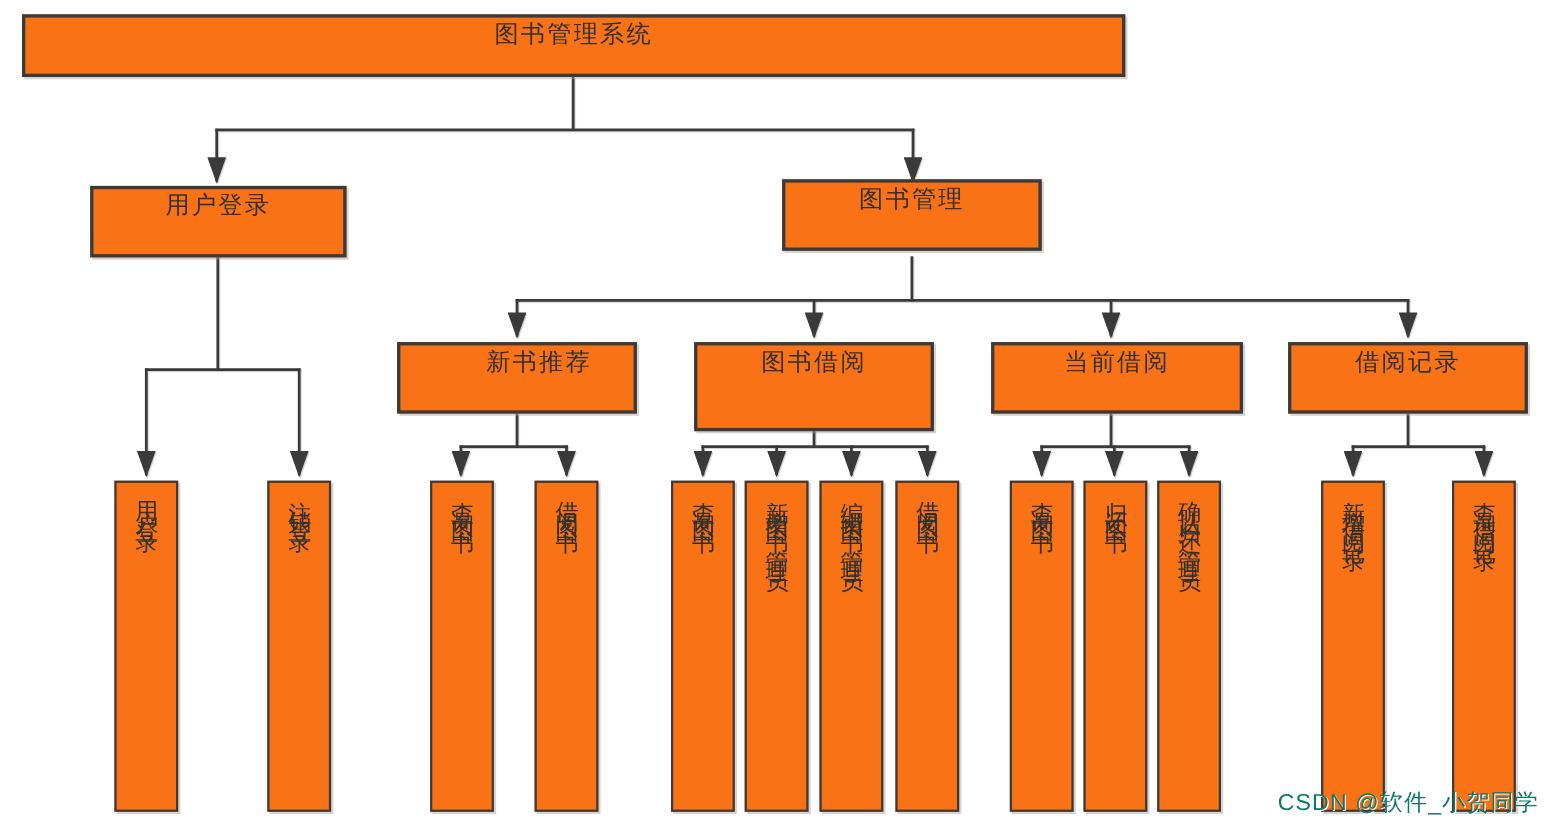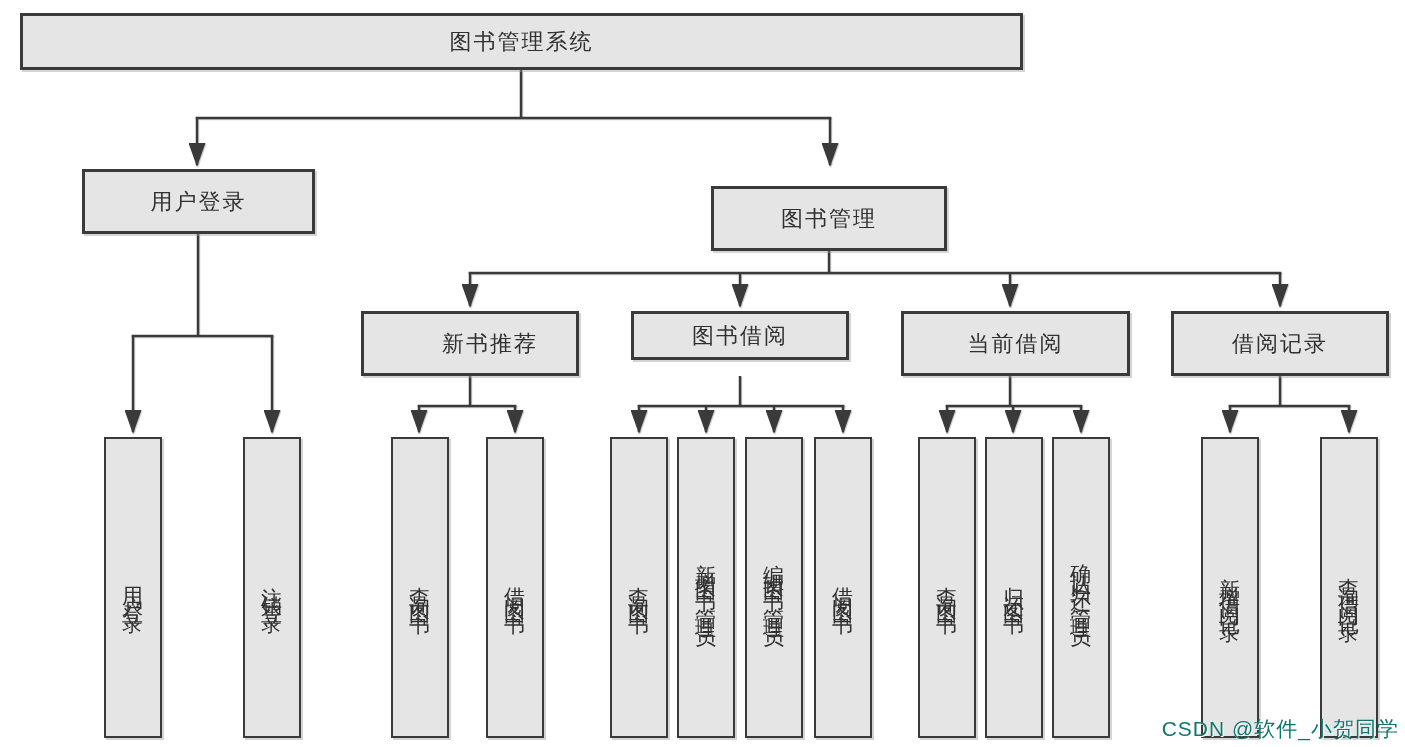--- a/index.html
+++ b/index.html
@@ -1,22 +1,22 @@
 <!DOCTYPE html>
 <html><head>
 <meta charset="utf-8">
 <style>
   html,body{margin:0;padding:0;background:#ffffff;}
   .canvas{
     position:relative;width:1405px;height:747px;background:#ffffff;
     font-family:"Liberation Sans","DejaVu Sans",sans-serif;color:#303030;overflow:hidden;
   }
   .box{
-    position:absolute;box-sizing:border-box;background:#e5e5e5;
-    border:3px solid #3a3a3a;display:flex;align-items:center;justify-content:center;
+    position:absolute;box-sizing:border-box;background:#f97316;
+    border:3px solid #3a3a3a;display:flex;align-items:flex-start;justify-content:center;
     box-shadow:2px 2px 0 rgba(160,160,160,.45);
   }
   .hlabel{font-size:22px;letter-spacing:2px;white-space:nowrap;}
   .leaf{border-width:2.5px;}
   .vlabel{
     writing-mode:vertical-rl;text-orientation:mixed;
     font-size:21px;letter-spacing:9px;line-height:1;white-space:nowrap;
   }
   svg.connectors{
     position:absolute;left:0;top:0;
@@ -95,28 +95,28 @@
     </g>
   </svg>
 
   <div class="box" style="left:20px;top:13px;width:1003px;height:57px;">
     <span class="hlabel">图书管理系统</span>
   </div>
 
   <div class="box" style="left:82px;top:169px;width:233px;height:65px;">
     <span class="hlabel">用户登录</span>
   </div>
-  <div class="box" style="left:711px;top:186px;width:236px;height:65px;">
+  <div class="box" style="left:711px;top:163px;width:236px;height:65px;">
     <span class="hlabel">图书管理</span>
   </div>
 
   <div class="box" style="left:361px;top:311px;width:218px;height:65px;padding-left:40px;">
     <span class="hlabel">新书推荐</span>
   </div>
-  <div class="box" style="left:631px;top:311px;width:218px;height:49px;">
+  <div class="box" style="left:631px;top:311px;width:218px;height:81px;">
     <span class="hlabel">图书借阅</span>
   </div>
   <div class="box" style="left:901px;top:311px;width:229px;height:65px;">
     <span class="hlabel">当前借阅</span>
   </div>
   <div class="box" style="left:1171px;top:311px;width:218px;height:65px;">
     <span class="hlabel">借阅记录</span>
   </div>
 
   <div class="box leaf" style="left:104px;top:437px;width:58px;height:301px;">

